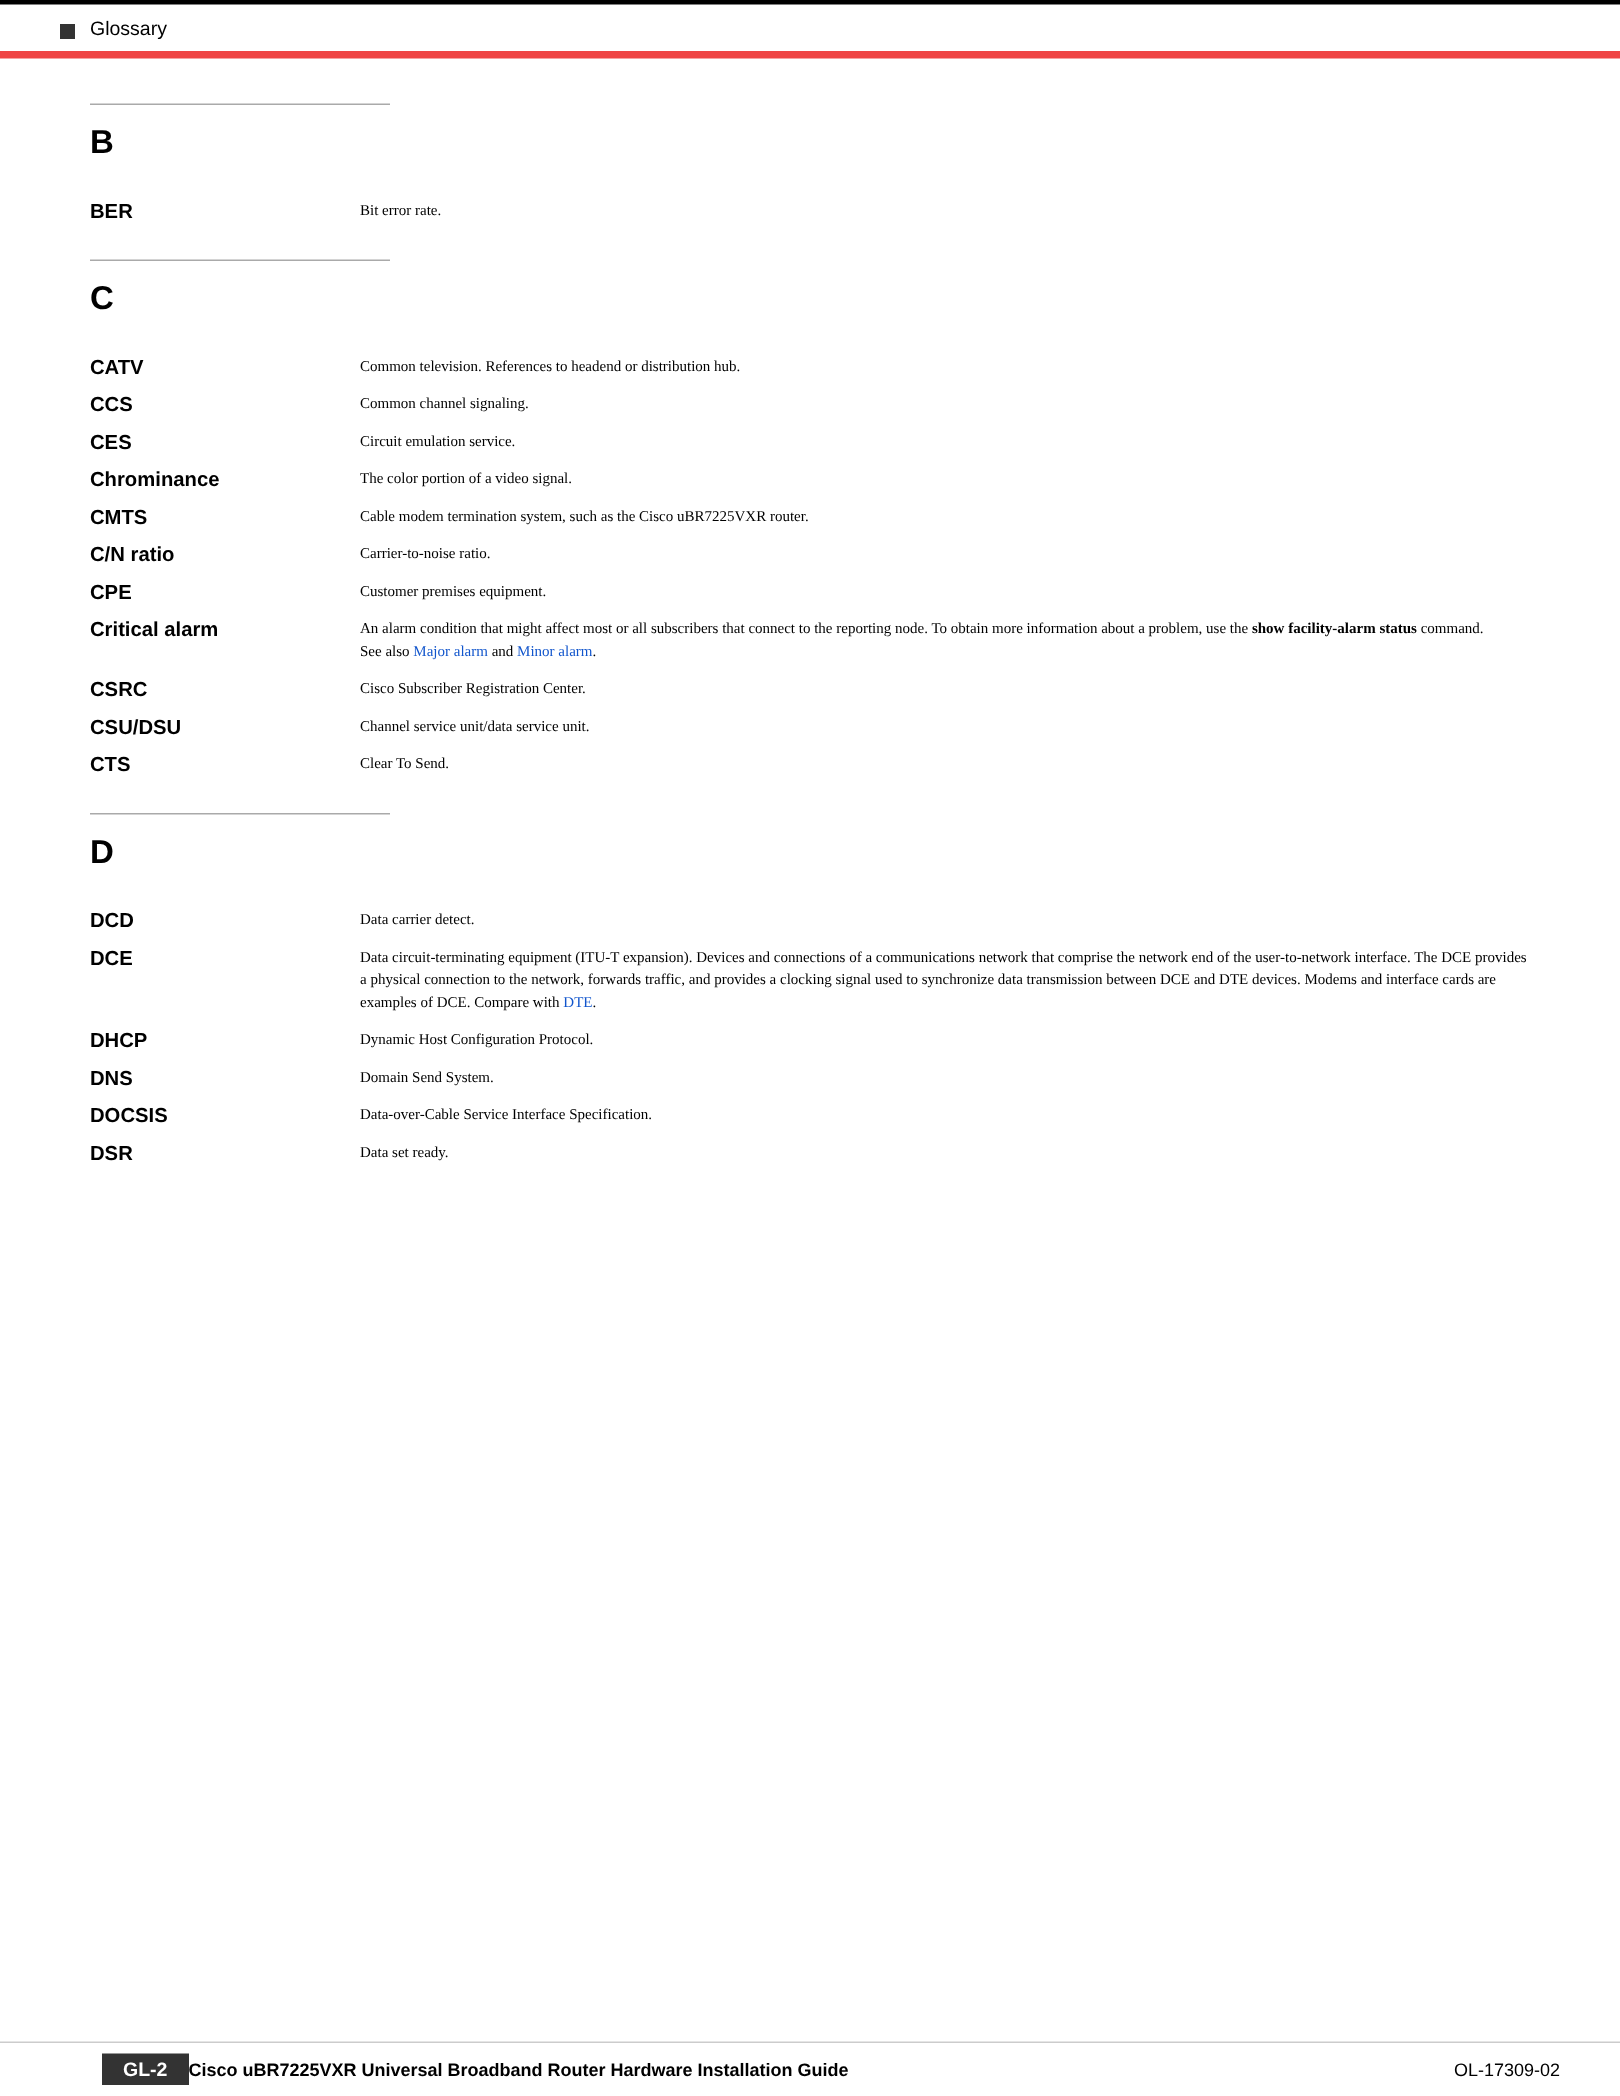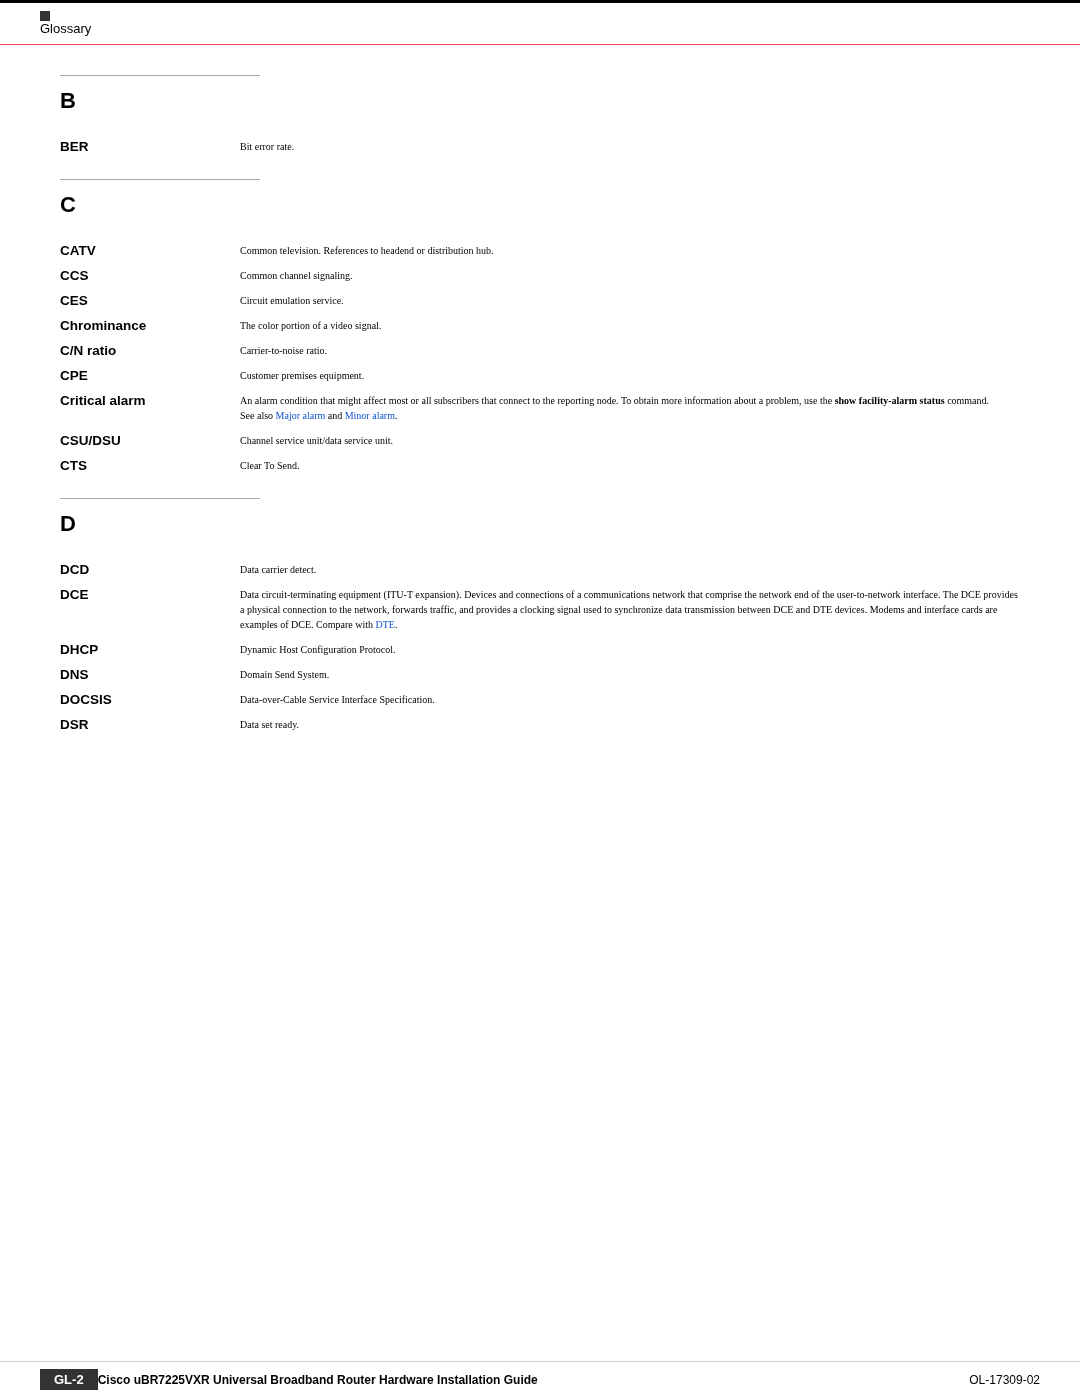--- a/index.html
+++ b/index.html
@@ -21,24 +21,23 @@
     .page-container {
       width: 1080px;
       min-height: 1397px;
       background: #ffffff;
       position: relative;
       padding: 0;
     }
 
     .header-bar {
       display: flex;
-      align-items: flex-start;
+      align-items: flex-end;
       padding: 8px 40px;
-      border-bottom: 1px solid #ef4444;
-      flex-direction: column;
+      border-bottom: 5px solid #ef4444;
     }
 
     .header-square {
       width: 10px;
       height: 10px;
       background: #333;
       margin-right: 10px;
       display: inline-block;
     }
 
@@ -124,20 +123,21 @@
       padding: 0 40px;
     }
 
     .footer-page-label {
       background: #333;
       color: #fff;
       font-size: 13px;
       font-weight: bold;
       font-family: Arial, sans-serif;
       padding: 3px 14px;
+      margin-left: 28px;
     }
 
     .footer-book-title {
       font-size: 12px;
       font-family: Arial, sans-serif;
       font-weight: bold;
       text-align: left;
       flex: 1;
     }
 
@@ -193,33 +193,41 @@
         </tr>
         <tr>
           <td class="term-cell">CES</td>
           <td class="def-cell">Circuit emulation service.</td>
         </tr>
         <tr>
           <td class="term-cell">Chrominance</td>
           <td class="def-cell">The color portion of a video signal.</td>
         </tr>
         <tr>
+          <td class="term-cell">CMTS</td>
+          <td class="def-cell">Cable modem termination system, such as the Cisco uBR7225VXR router.</td>
+        </tr>
+        <tr>
           <td class="term-cell">C/N ratio</td>
           <td class="def-cell">Carrier-to-noise ratio.</td>
         </tr>
         <tr>
           <td class="term-cell">CPE</td>
           <td class="def-cell">Customer premises equipment.</td>
         </tr>
         <tr>
           <td class="term-cell">Critical alarm</td>
           <td class="def-cell">
             An alarm condition that might affect most or all subscribers that connect to the reporting node. To obtain more information about a problem, use the <span class="bold-inline">show facility-alarm status</span> command.<br>
             See also <a href="#" class="link-text">Major alarm</a> and <a href="#" class="link-text">Minor alarm</a>.
           </td>
+        </tr>
+        <tr>
+          <td class="term-cell">CSRC</td>
+          <td class="def-cell">Cisco Subscriber Registration Center.</td>
         </tr>
         <tr>
           <td class="term-cell">CSU/DSU</td>
           <td class="def-cell">Channel service unit/data service unit.</td>
         </tr>
         <tr>
           <td class="term-cell">CTS</td>
           <td class="def-cell">Clear To Send.</td>
         </tr>
       </tbody>

